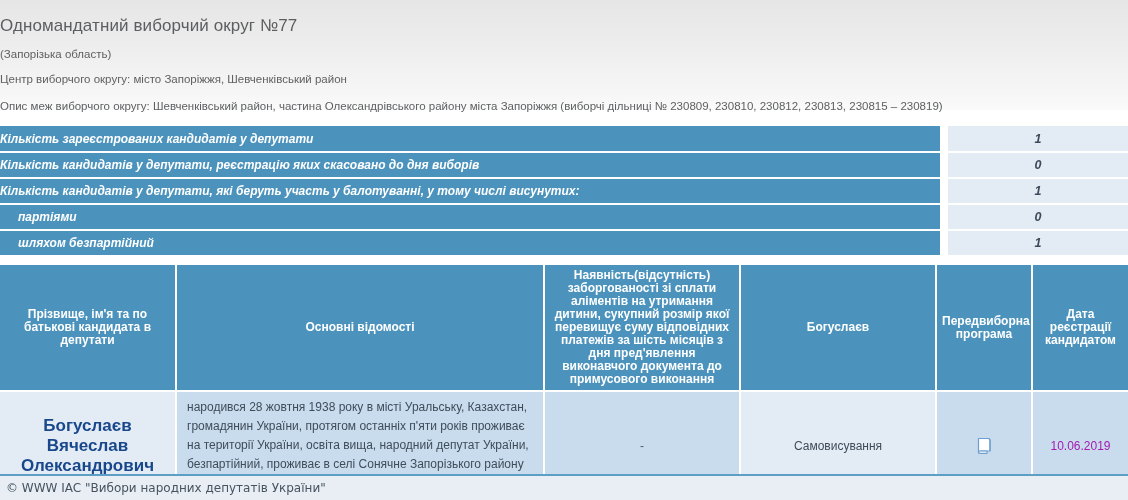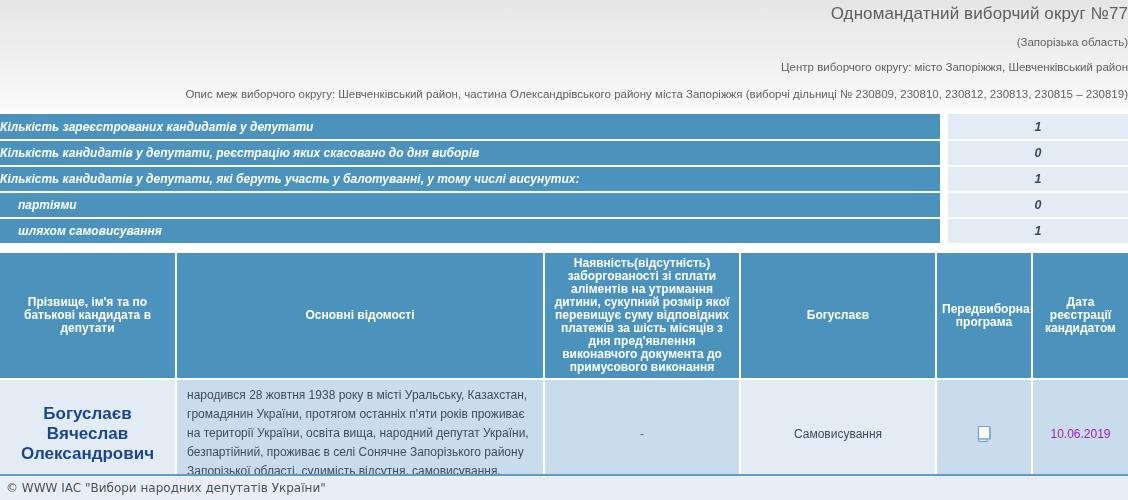--- a/index.html
+++ b/index.html
@@ -19,22 +19,22 @@
     height: 500px;
     background: linear-gradient(to bottom, #e6e6e6 0%, #ececec 35%, #f4f4f4 75%, #fafafa 100%);
     background-repeat: no-repeat;
     background-size: 100% 110px;
     background-color: #ffffff;
   }
 
   
   .header {
     width: 1128px;
-    padding-top: 0;
-    text-align: right;
+    padding-top: 12px;
+    text-align: left;
     color: #58595b;
   }
   .district-title {
     font-size: 17px;
     color: #5d5e60;
     letter-spacing: .1px;
     line-height: 22px;
     font-weight: normal;
     margin: 0;
     padding-top: 3px;
@@ -216,21 +216,21 @@
         <td class="sum-label">Кількість кандидатів у депутати, які беруть участь у балотуванні, у тому числі висунутих:</td>
         <td class="sum-gap"></td>
         <td class="sum-value">1</td>
       </tr>
       <tr>
         <td class="sum-label indent">партіями</td>
         <td class="sum-gap"></td>
         <td class="sum-value">0</td>
       </tr>
       <tr>
-        <td class="sum-label indent">шляхом самовисування</td>
+        <td class="sum-label indent">шляхом безпартійний</td>
         <td class="sum-gap"></td>
         <td class="sum-value">1</td>
       </tr>
     </tbody>
   </table>
 
   <table class="cand-table">
     <colgroup>
       <col style="width:176px">
       <col style="width:368px">

